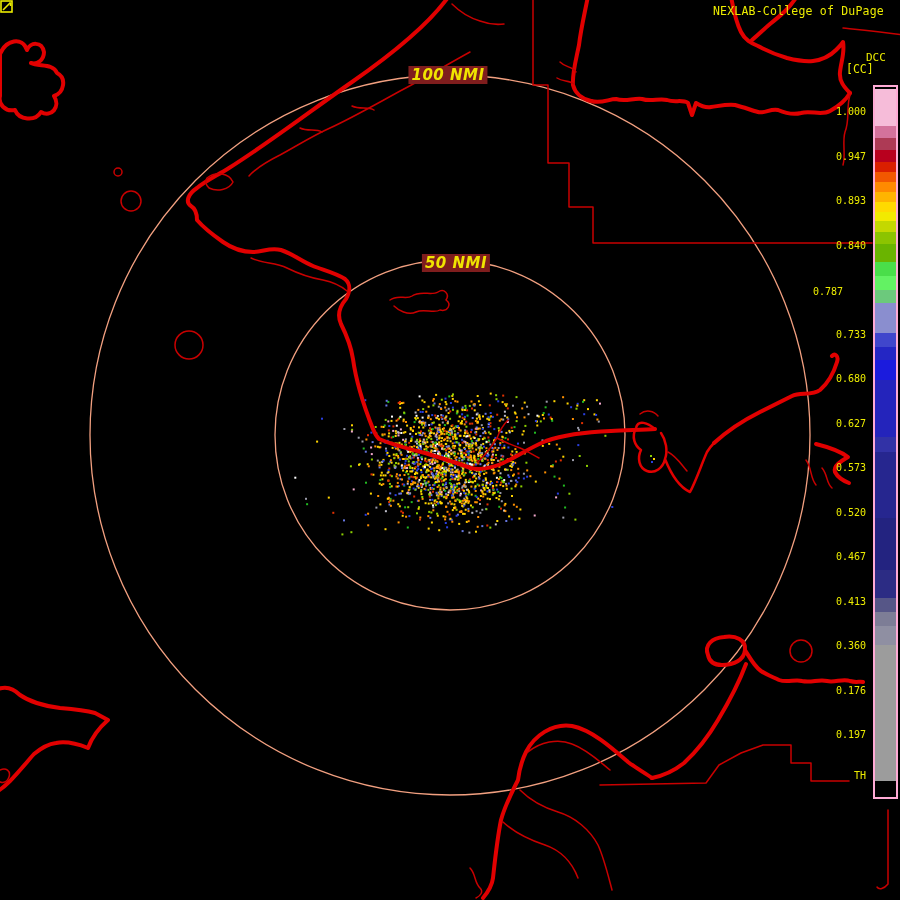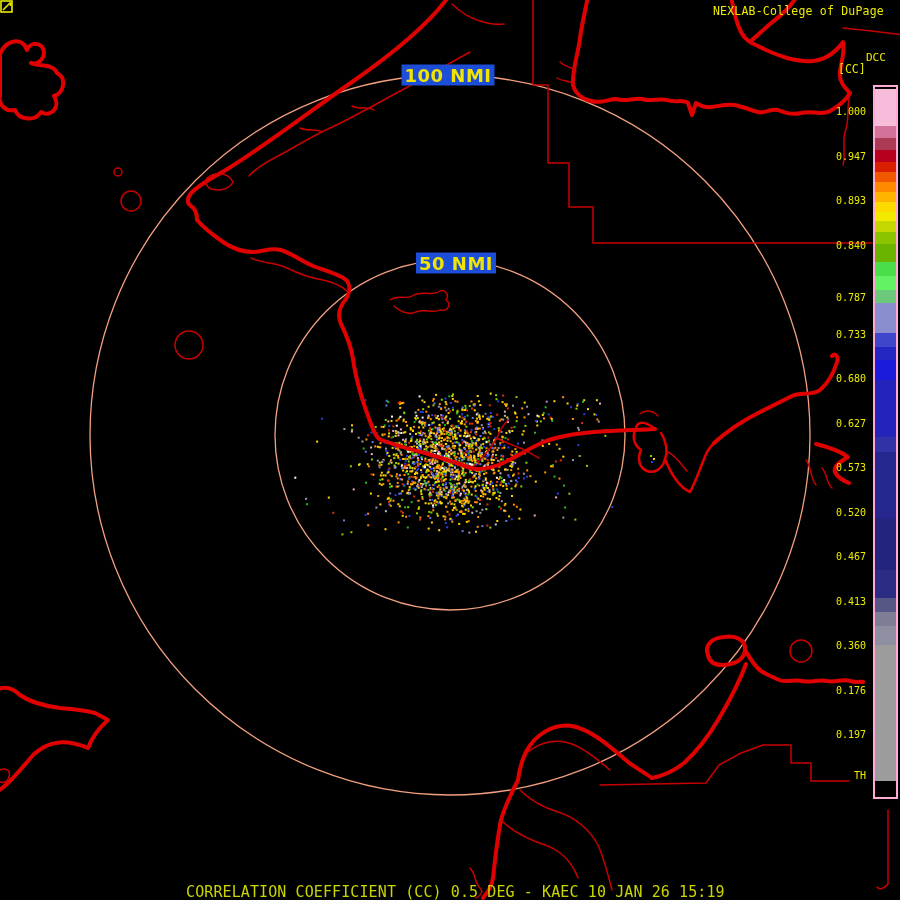--- a/index.html
+++ b/index.html
@@ -6,24 +6,24 @@
   .stage{position:relative;width:900px;height:900px;background:#000;overflow:hidden;
          font-family:"DejaVu Sans Mono","Liberation Mono",monospace;}
   .stage svg{position:absolute;left:0;top:0;}
   .tk{stroke:var(--map-red-thick);stroke-width:4;fill:none;stroke-linecap:round;stroke-linejoin:round;}
   .tm{stroke:var(--map-red-thick);stroke-width:2.5;fill:none;stroke-linecap:round;stroke-linejoin:round;}
   .tn{stroke:var(--map-red-thin);stroke-width:1.5;fill:none;stroke-linecap:round;stroke-linejoin:round;}
   .ring{stroke:var(--ring-color);stroke-width:1.3;fill:none;}
   .txt{position:absolute;color:var(--text-yellow);white-space:pre;}
   .title{left:713px;top:4px;font-size:11.5px;letter-spacing:.2px;}
   .dcc{left:866px;top:51px;font-size:11px;}
-  .cc{left:838px;top:62px;font-size:11.5px;}
+  .cc{left:838px;top:62px;font-size:11.5px;padding-left:8px;}
   .ringlab{position:absolute;transform:translate(-50%,-50%);color:var(--ring-label);
-           font-family:"DejaVu Sans","Liberation Sans",sans-serif;font-weight:bold;
-           font-size:18px;background:#1d4ed8;padding:0 3px;letter-spacing:.5px;}
+           font-family:"DejaVu Sans","Liberation Sans",sans-serif;font-style:italic;font-weight:bold;
+           font-size:15px;background:#7f1d1d;padding:0 3px;letter-spacing:.5px;}
   .caption{left:186px;top:883px;font-size:15px;color:var(--caption-green);letter-spacing:.1px;}
   .colorbar{position:absolute;left:873px;top:85px;width:25px;height:714px;box-sizing:border-box;
             border:2px solid var(--cb-border);background:#000;}
   .cb-band{position:absolute;left:0;width:100%;}
   .cb-label{position:absolute;left:790px;width:76px;text-align:right;color:var(--text-yellow);
             font-size:10px;line-height:15px;}
   .logo{position:absolute;left:883px;top:4px;}
 </style>
 </head>
 <body>
@@ -1887,28 +1887,27 @@
       <div class="cb-band" style="top: 525px; height: 14px; background: rgb(125, 125, 150);"></div>
       <div class="cb-band" style="top: 539px; height: 19px; background: rgb(143, 143, 162);"></div>
       <div class="cb-band" style="top: 558px; height: 136px; background: rgb(156, 156, 156);"></div>
       <div class="cb-band" style="top: 694px; height: 16px; background: rgb(0, 0, 0);"></div>
     </div>
   <div id="cb-labels">
       <div class="cb-label" style="top: 104px;">1.000</div>
       <div class="cb-label" style="top: 149px;">0.947</div>
       <div class="cb-label" style="top: 193px;">0.893</div>
       <div class="cb-label" style="top: 238px;">0.840</div>
-      <div class="cb-label" style="top: 290px;">0.787</div>
+      <div class="cb-label" style="top: 284px; text-align: center;">0.787</div>
       <div class="cb-label" style="top: 327px;">0.733</div>
       <div class="cb-label" style="top: 371px;">0.680</div>
       <div class="cb-label" style="top: 416px;">0.627</div>
       <div class="cb-label" style="top: 460px;">0.573</div>
       <div class="cb-label" style="top: 505px;">0.520</div>
       <div class="cb-label" style="top: 549px;">0.467</div>
       <div class="cb-label" style="top: 594px;">0.413</div>
       <div class="cb-label" style="top: 638px;">0.360</div>
       <div class="cb-label" style="top: 683px;">0.176</div>
       <div class="cb-label" style="top: 727px;">0.197</div>
     </div>
   <div class="cb-label" id="th-label" style="top: 768px;">TH</div>
 
-  <div class="txt caption">CORRELATION COEFFICIENT (CC) 0.5 DEG - KAEC 10 JAN 26 15:19</div>
 </div>
 
 </body></html>

